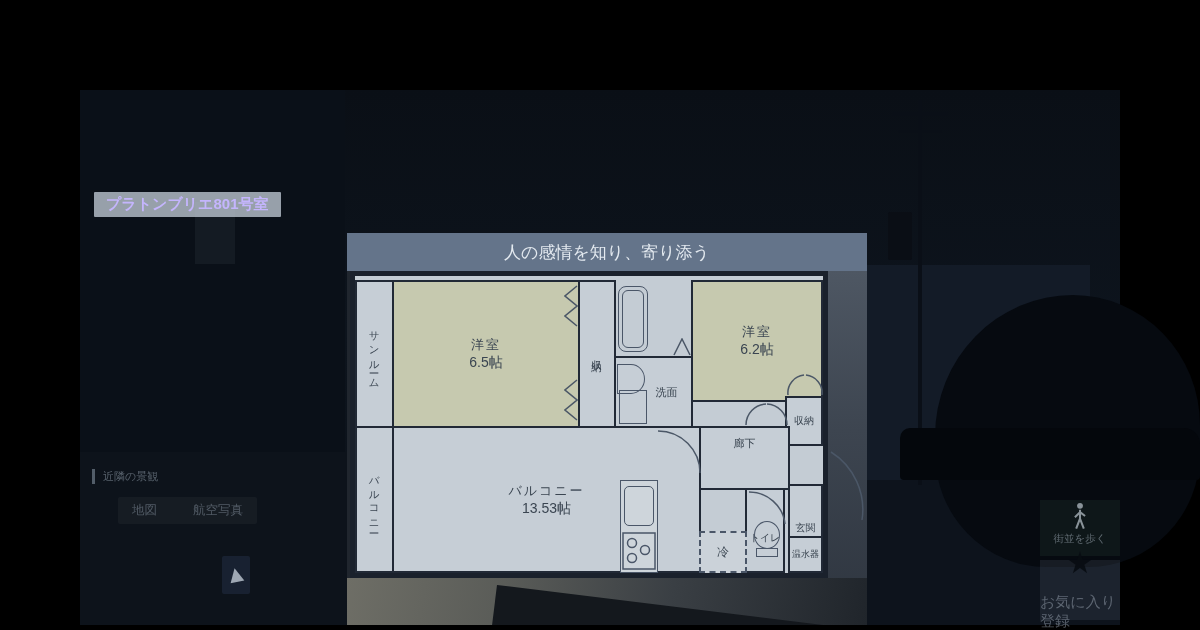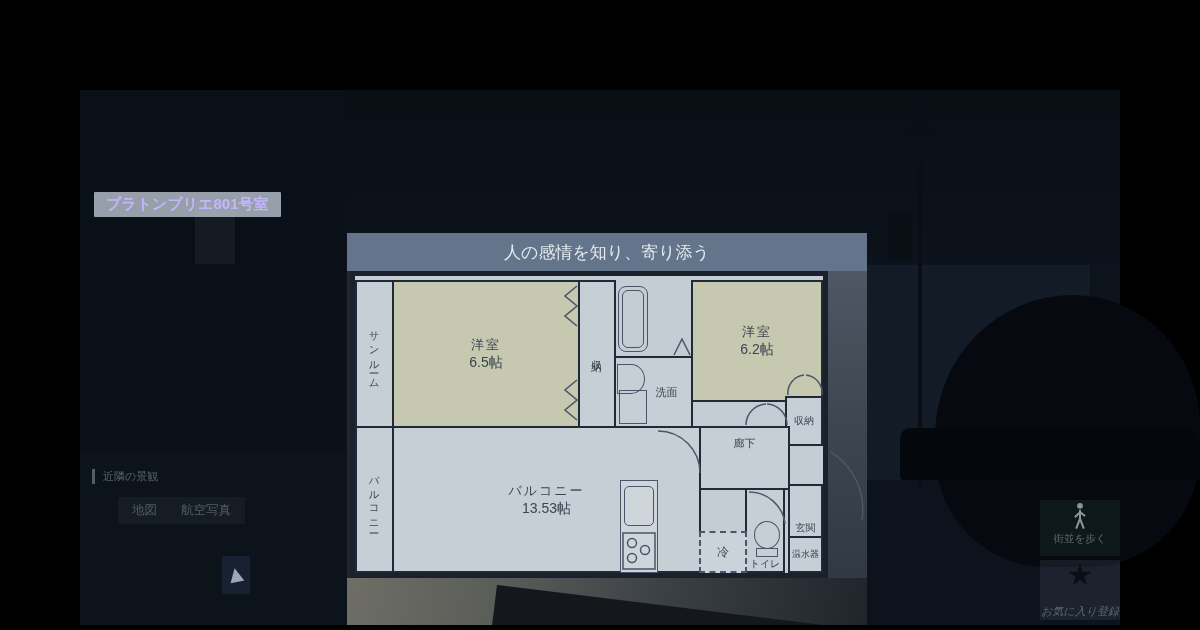--- a/index.html
+++ b/index.html
@@ -19,34 +19,34 @@
   .crossarm2{left:818px;top:40px;width:44px;height:3px;background:#0a0f17;}
   .transformer{left:808px;top:122px;width:24px;height:48px;background:#0a0e15;border-radius:2px;}
   .tree{left:855px;top:205px;width:265px;height:272px;background:#060a10;border-radius:52% 48% 42% 42%;}
   .car{left:820px;top:338px;width:300px;height:52px;background:#04070c;border-radius:10px 16px 4px 4px;}
   
   .prop-label{position:absolute;left:94px;top:150px;background:rgba(186,196,208,.8);
               color:#c4b5fd;font-size:15px;font-weight:bold;padding:3px 12px;border-radius:1px;margin-top:42px;}
   .nb-head{position:absolute;left:92px;top:469px;display:flex;align-items:center;gap:8px;}
   .nb-bar{width:3px;height:15px;background:rgba(140,155,170,.55);}
   .nb-title{font-size:11px;color:rgba(150,162,175,.55);}
-  .nb-tabs{position:absolute;left:118px;top:497px;display:flex;gap:24px;
+  .nb-tabs{position:absolute;left:118px;top:497px;display:flex;gap:36px;
            background:rgba(255,255,255,.04);padding:5px 14px;border-radius:2px;}
   .nb-tab{font-size:12.5px;color:rgba(140,152,166,.5);}
   .map-arrow{position:absolute;left:222px;top:556px;width:28px;height:38px;
              background:rgba(25,36,52,.9);border-radius:2px;display:flex;align-items:center;justify-content:center;}
   .map-arrow i{display:block;width:0;height:0;border-left:7px solid transparent;border-right:7px solid transparent;
                border-bottom:14px solid rgba(215,225,235,.7);transform:rotate(-12deg);}
   .walk-group{position:absolute;left:1040px;top:500px;width:80px;height:56px;
               background:rgba(45,75,60,.22);display:flex;flex-direction:column;align-items:center;justify-content:flex-start;padding-top:2px;box-sizing:border-box;}
   .walk-label{font-size:10.5px;color:rgba(175,188,200,.5);margin-top:2px;}
   .fav-group{position:absolute;left:1040px;top:560px;width:80px;height:60px;
              background:rgba(110,125,145,.16);display:flex;flex-direction:column;align-items:center;justify-content:center;}
   .fav-star{font-size:30px;line-height:.95;color:rgba(8,12,18,.9);}
-  .fav-label{font-size:11px;color:rgba(170,182,196,.45);margin-top:15px;font-style:italic;}
+  .fav-label{font-size:15px;color:rgba(170,182,196,.45);margin-top:15px;}
   
   .headline{position:absolute;left:0;top:98px;width:100%;text-align:center;color:#ffffff;
             font-size:42px;font-weight:bold;line-height:1.5;text-shadow:0 2px 10px rgba(0,0,0,.8);}
   
   .card{position:absolute;left:347px;top:233px;width:520px;height:392px;background:#20262e;overflow:hidden;}
   .card-header{position:absolute;left:0;top:0;width:520px;height:38px;background:#64748a;
                display:flex;align-items:center;justify-content:center;color:#e4eaf0;font-size:17px;}
   .strip-right{position:absolute;left:481px;top:38px;width:39px;height:354px;
                background:linear-gradient(180deg,#4e5763 0%,#3d4550 45%,#2e353f 100%);}
   .strip-bottom{position:absolute;left:0;top:345px;width:520px;height:47px;
@@ -170,21 +170,21 @@
         <span>バルコニー</span>
       </div>
 
       <div class="room" style="left:37px;top:150px;width:309px;height:147px;">
         <span>
           <span class="rname">バルコニー</span>
           <span class="rsize">13.53帖</span>
         </span>
       </div>
 
-      <div class="room" style="left:390px;top:212px;width:40px;height:85px;align-items:flex-end;padding-top:14px;font-size:10px;">
+      <div class="room" style="left:390px;top:212px;width:40px;height:85px;align-items:center;padding-top:14px;font-size:10px;">
         <span>トイレ</span>
       </div>
 
       <div class="room" style="left:344px;top:255px;width:48px;height:42px;border:2px dashed #4a5668;background:#cbd2d9;font-size:12px;">
         <span>冷</span>
       </div>
 
       <div class="room" style="left:433px;top:260px;width:35px;height:37px;font-size:9px;">
         <span>温水器</span>
       </div>

